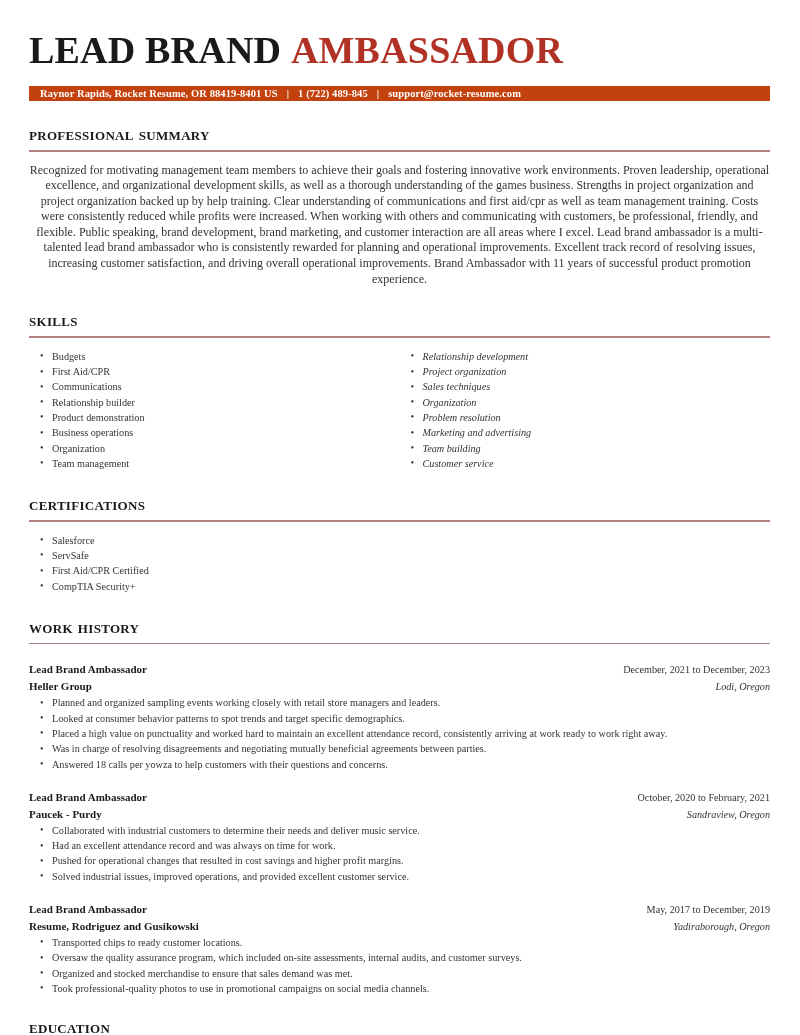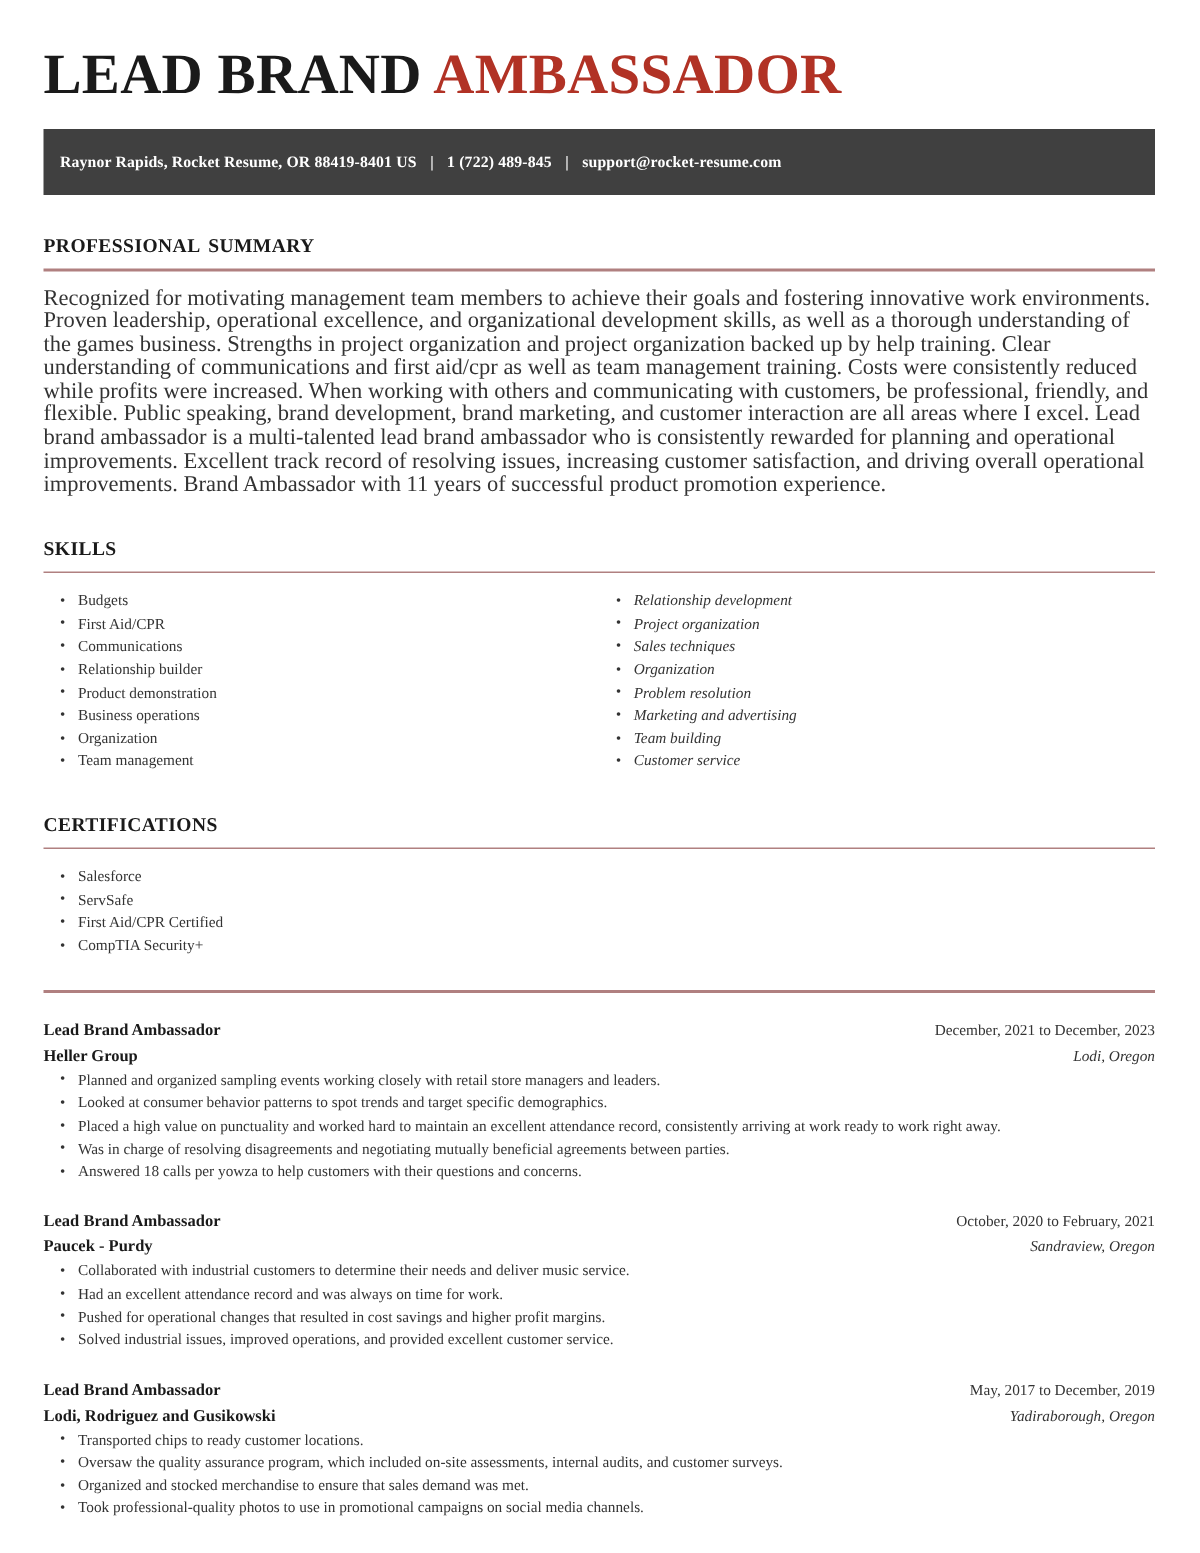--- a/index.html
+++ b/index.html
@@ -33,26 +33,26 @@
   .doc-title {
     font-size: 38px;
     line-height: 44px;
     font-weight: 700;
     letter-spacing: 0.2px;
     margin: 0;
     padding-top: 28px;
     white-space: nowrap;
   }
   .doc-title .t-first { color: #1a1a1a; }
-  .doc-title .t-second { color: #b13225; }
+  .doc-title .t-second { color: #b13225; font-family: Liberation Serif, serif; }
 
   .contact-bar {
     margin-top: 14px;
-    background: #404040;
-    height: 44px;
+    background: #c2410c;
+    height: 15px;
     display: flex;
     align-items: center;
     padding-left: 11px;
     box-sizing: border-box;
   }
   .contact-bar .c-text {
     color: #ffffff;
     font-size: 10.5px;
     font-weight: 700;
     letter-spacing: 0.1px;
@@ -79,24 +79,24 @@
   }
   .section-rule {
     height: 1.5px;
     background: #b08080;
     width: 741px;
     margin-bottom: 11px;
   }
 
   
   .summary-text {
-    font-size: 15px;
+    font-size: 12px;
     line-height: 15.6px;
     color: #333333;
-    text-align: left;
+    text-align: center;
     margin: 0;
   }
 
   
   ul.bullets {
     list-style: none;
     margin: 0;
     padding: 0;
   }
   ul.bullets li {
@@ -217,20 +217,21 @@
       <div class="section-rule"></div>
       <ul class="bullets">
         <li>Salesforce</li>
         <li>ServSafe</li>
         <li>First Aid/CPR Certified</li>
         <li>CompTIA Security+</li>
       </ul>
     </div>
 
     <div class="section">
+      <div class="section-title">Work History</div>
       <div class="section-rule"></div>
 
       <div class="job">
         <div class="job-row">
           <span class="job-title">Lead Brand Ambassador</span>
           <span class="job-dates">December, 2021 to December, 2023</span>
         </div>
         <div class="job-row">
           <span class="job-company">Heller Group</span>
           <span class="job-location">Lodi, Oregon</span>
@@ -260,21 +261,21 @@
           <li>Solved industrial issues, improved operations, and provided excellent customer service.</li>
         </ul>
       </div>
 
       <div class="job">
         <div class="job-row">
           <span class="job-title">Lead Brand Ambassador</span>
           <span class="job-dates">May, 2017 to December, 2019</span>
         </div>
         <div class="job-row">
-          <span class="job-company">Lodi, Rodriguez and Gusikowski</span>
+          <span class="job-company">Resume, Rodriguez and Gusikowski</span>
           <span class="job-location">Yadiraborough, Oregon</span>
         </div>
         <ul class="bullets job-bullets">
           <li>Transported chips to ready customer locations.</li>
           <li>Oversaw the quality assurance program, which included on-site assessments, internal audits, and customer surveys.</li>
           <li>Organized and stocked merchandise to ensure that sales demand was met.</li>
           <li>Took professional-quality photos to use in promotional campaigns on social media channels.</li>
         </ul>
       </div>
     </div>

